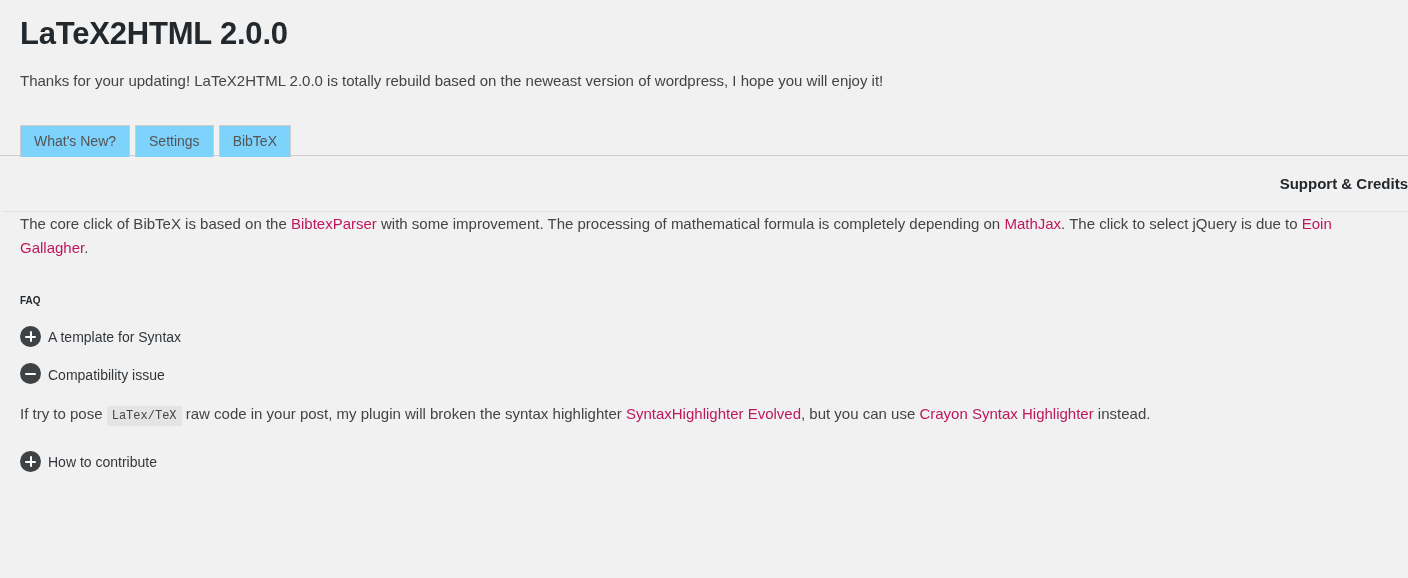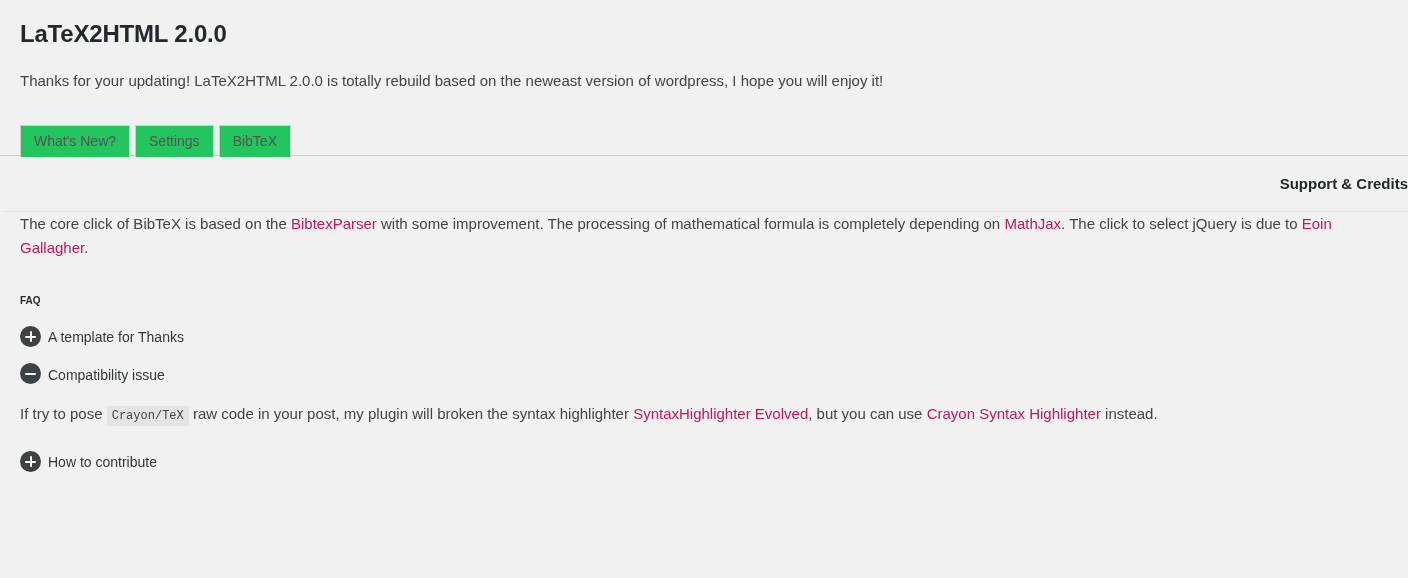--- a/index.html
+++ b/index.html
@@ -26,21 +26,21 @@
   .left-edge {
     position: absolute;
     left: 0;
     top: 0;
     width: 3px;
     height: 578px;
     background: #f1f1f1;
   }
 
   h1.title {
-    font-size: 24px;
+    font-size: 31px;
     font-weight: bold;
     color: #23282d;
     margin: 0;
     padding: 18px 0 0 0;
     line-height: 32px;
     letter-spacing: -0.2px;
   }
 
   p.intro {
     font-size: 15px;
@@ -68,21 +68,21 @@
   .tabs {
     position: relative;
     display: flex;
     align-items: flex-end;
     height: 33px;
     z-index: 2;
   }
   .tab {
     border: 1px solid #ccc;
     border-bottom: none;
-    background: #22c55e;
+    background: #7dd3fc;
     color: #555;
     font-size: 14px;
     line-height: 14px;
     padding: 8px 13px 9px 13px;
     margin-right: 5px;
     cursor: pointer;
     white-space: nowrap;
     position: relative;
     top: 1px;
   }
@@ -235,32 +235,32 @@
     <span>The core click of BibTeX is based on the </span><a class="link">BibtexParser</a><span> with some improvement. The processing of mathematical formula is completely depending on </span><a class="link">MathJax</a><span>. The click to select jQuery is due to </span><a class="link">Eoin Gallagher</a><span>.</span>
   </p>
 
   <h3 class="faq-title">FAQ</h3>
 
   <div class="faq-item">
     <span class="toggle-icon">
       <span class="bar-h"></span>
         <span class="bar-v"></span>
     </span>
-    <span class="faq-label">A template for Thanks</span>
+    <span class="faq-label">A template for Syntax</span>
   </div>
 
   <div class="faq-item second">
     <span class="toggle-icon">
       <span class="bar-h"></span>
     </span>
     <span class="faq-label">Compatibility issue</span>
   </div>
 
   <p class="answer">
-    <span>If try to pose </span><code class="inline-code">Crayon/TeX</code><span> raw code in your post, my plugin will broken the syntax highlighter </span><a class="link">SyntaxHighlighter Evolved</a><span>, but you can use </span><a class="link">Crayon Syntax Highlighter</a><span> instead.</span>
+    <span>If try to pose </span><code class="inline-code">LaTex/TeX</code><span> raw code in your post, my plugin will broken the syntax highlighter </span><a class="link">SyntaxHighlighter Evolved</a><span>, but you can use </span><a class="link">Crayon Syntax Highlighter</a><span> instead.</span>
   </p>
 
   <div class="faq-item third">
     <span class="toggle-icon">
       <span class="bar-h"></span>
         <span class="bar-v"></span>
     </span>
     <span class="faq-label">How to contribute</span>
   </div>
 </div>

